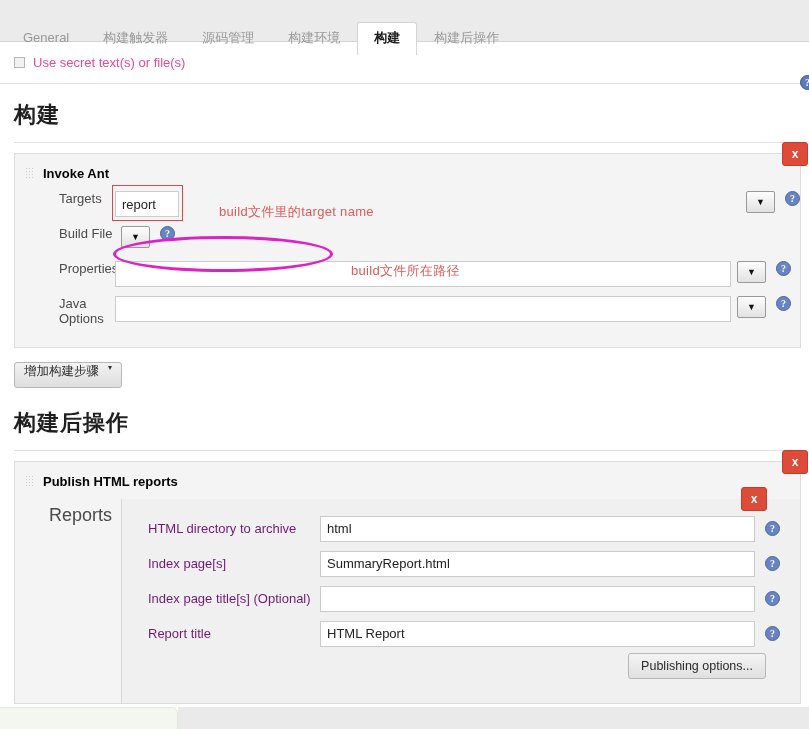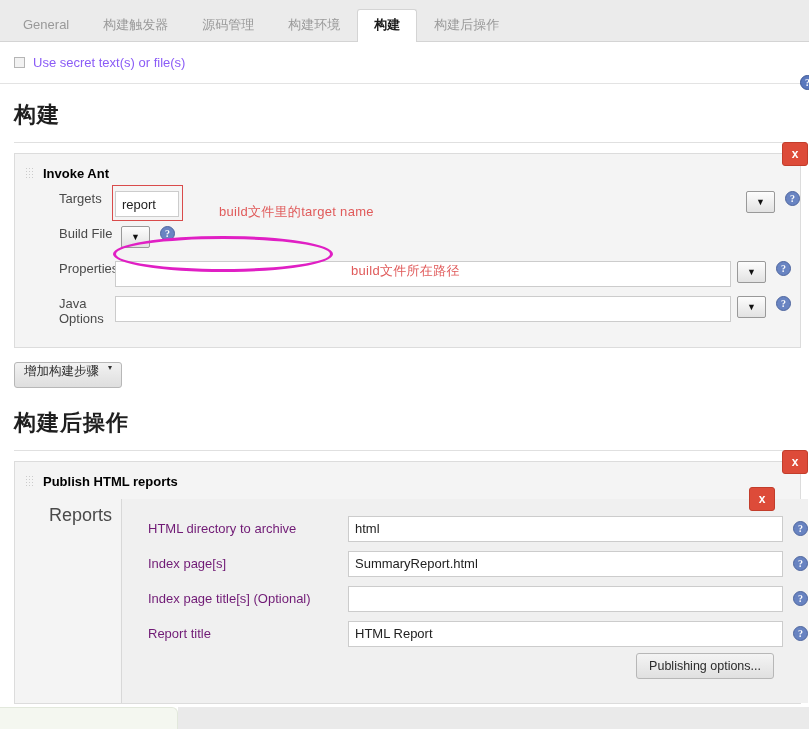--- a/index.html
+++ b/index.html
@@ -26,21 +26,21 @@
   .tab {
     padding:7px 16px 9px 16px;
     font-size:13px;
     color:#999;
     line-height:16px;
     white-space:nowrap;
     background:transparent;
     border:1px solid transparent;
     border-bottom:none;
     position:relative;
-    top:1px;
+    top:14px;
   }
   .tab.active {
     background:#fff;
     color:#1a1a1a;
     font-weight:bold;
     border-color:#d4d4d4;
     border-top-left-radius:3px;
     border-top-right-radius:3px;
   }
 
@@ -56,21 +56,21 @@
     padding-left:14px;
   }
   .chkrow.clipped { height:16px; margin-top:-6px; overflow:hidden; }
   .chk {
     width:11px; height:11px;
     border:1px solid #b5b5b5;
     background:#f2f2f2;
     margin-right:8px;
     flex:none;
   }
-  .chklabel { font-size:13px; color:#8b5cf6; }
+  .chklabel { font-size:13px; color:#ec4899; }
   .chklabel.faded { color:#8a8a8a; }
 
   .topsep { border-bottom:1px solid #e3e3e3; margin-top:9px; }
 
   
   .section-title {
     font-size:22px; font-weight:bold; color:#1f1f1f;
     padding:16px 0 12px 14px;
     letter-spacing:1px;
   }
@@ -205,21 +205,21 @@
     background:#f0f0f0;
     padding:12px 0 14px 0;
     position:relative;
   }
   .frow2 { display:flex; align-items:center; height:35px; padding-left:26px; }
   .flabel2 { width:172px; flex:none; font-size:13px; color:#701a75; }
   .finput2 {
     width:435px; height:26px;
     border:1px solid #ccc; background:#fff;
     font-family:"Liberation Sans", sans-serif;
-    font-size:13px; color:#222; padding:0 6px; outline:none;margin-left:28px;
+    font-size:13px; color:#222; padding:0 6px; outline:none;
   }
   .pubopt {
     position:absolute; right:34px; bottom:10px;
     height:26px; padding:0 12px;
     border:1px solid #b7b7b7; border-radius:3px;
     background:linear-gradient(#f4f4f4,#e0e0e0);
     font-size:12.5px; color:#2b2b2b;
     display:flex; align-items:center; cursor:pointer;
   }
 

